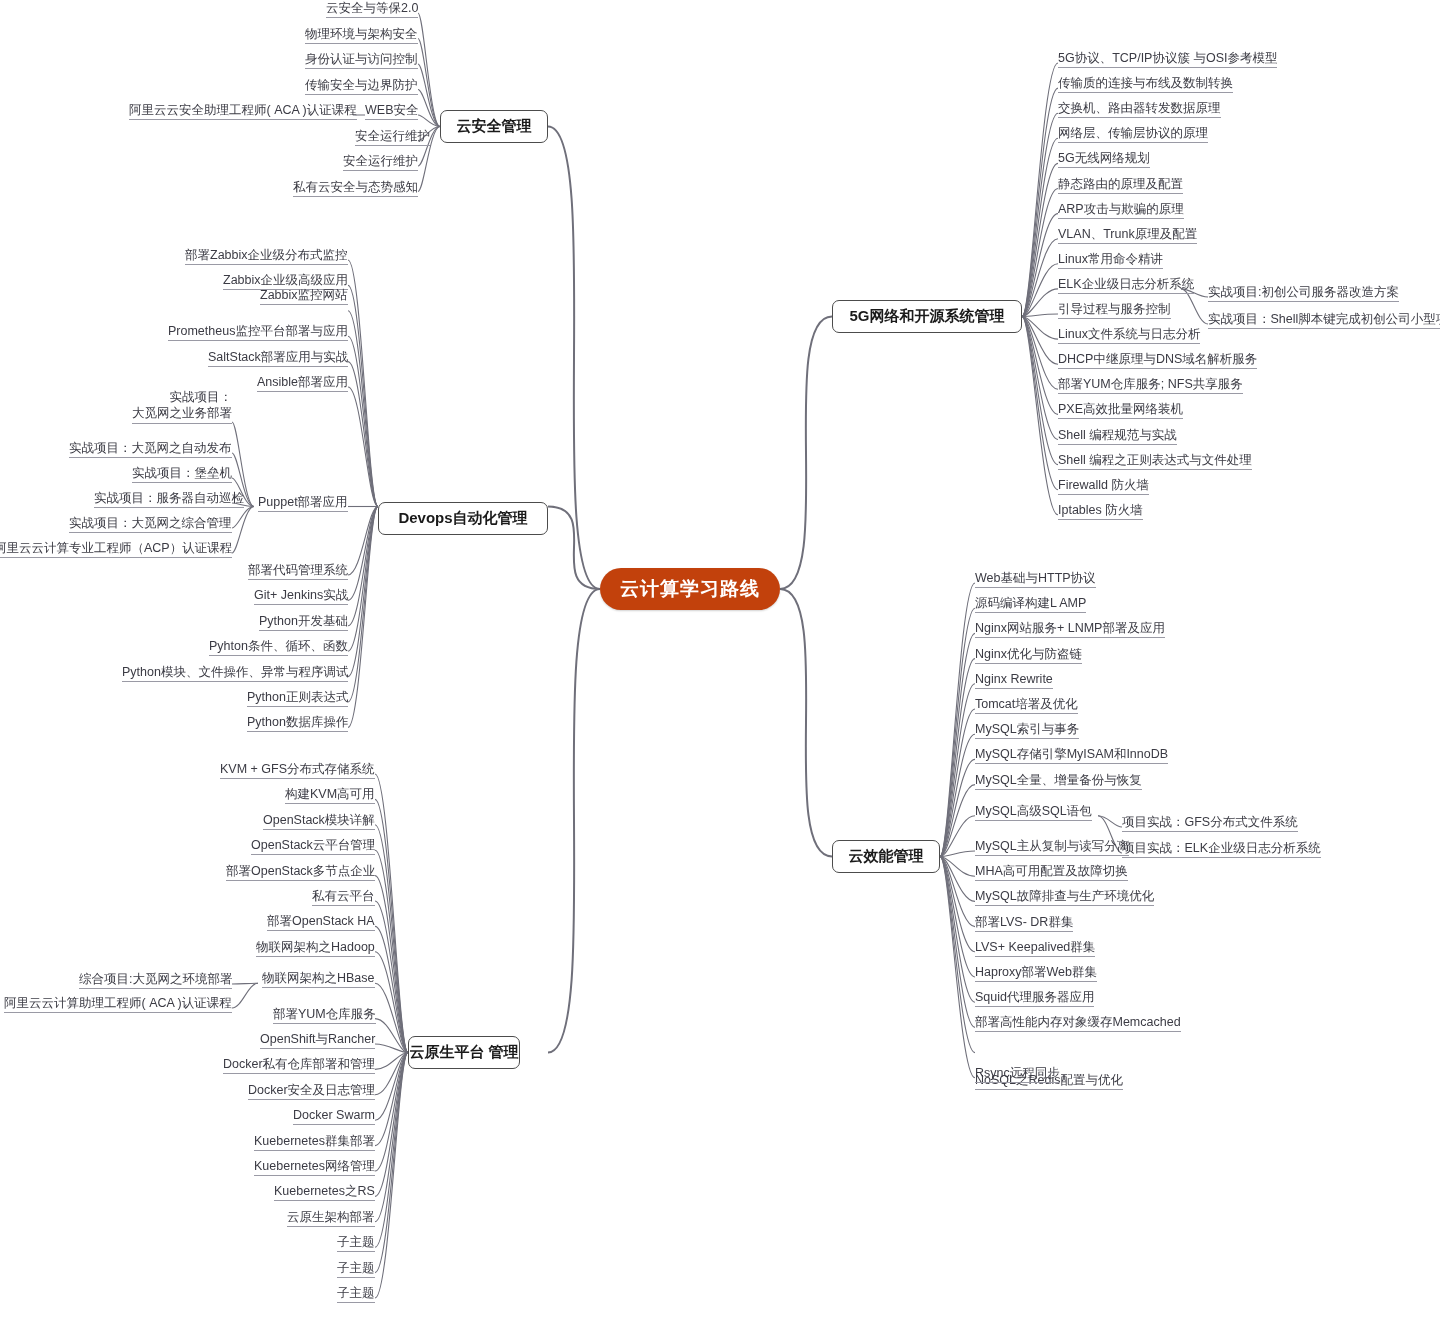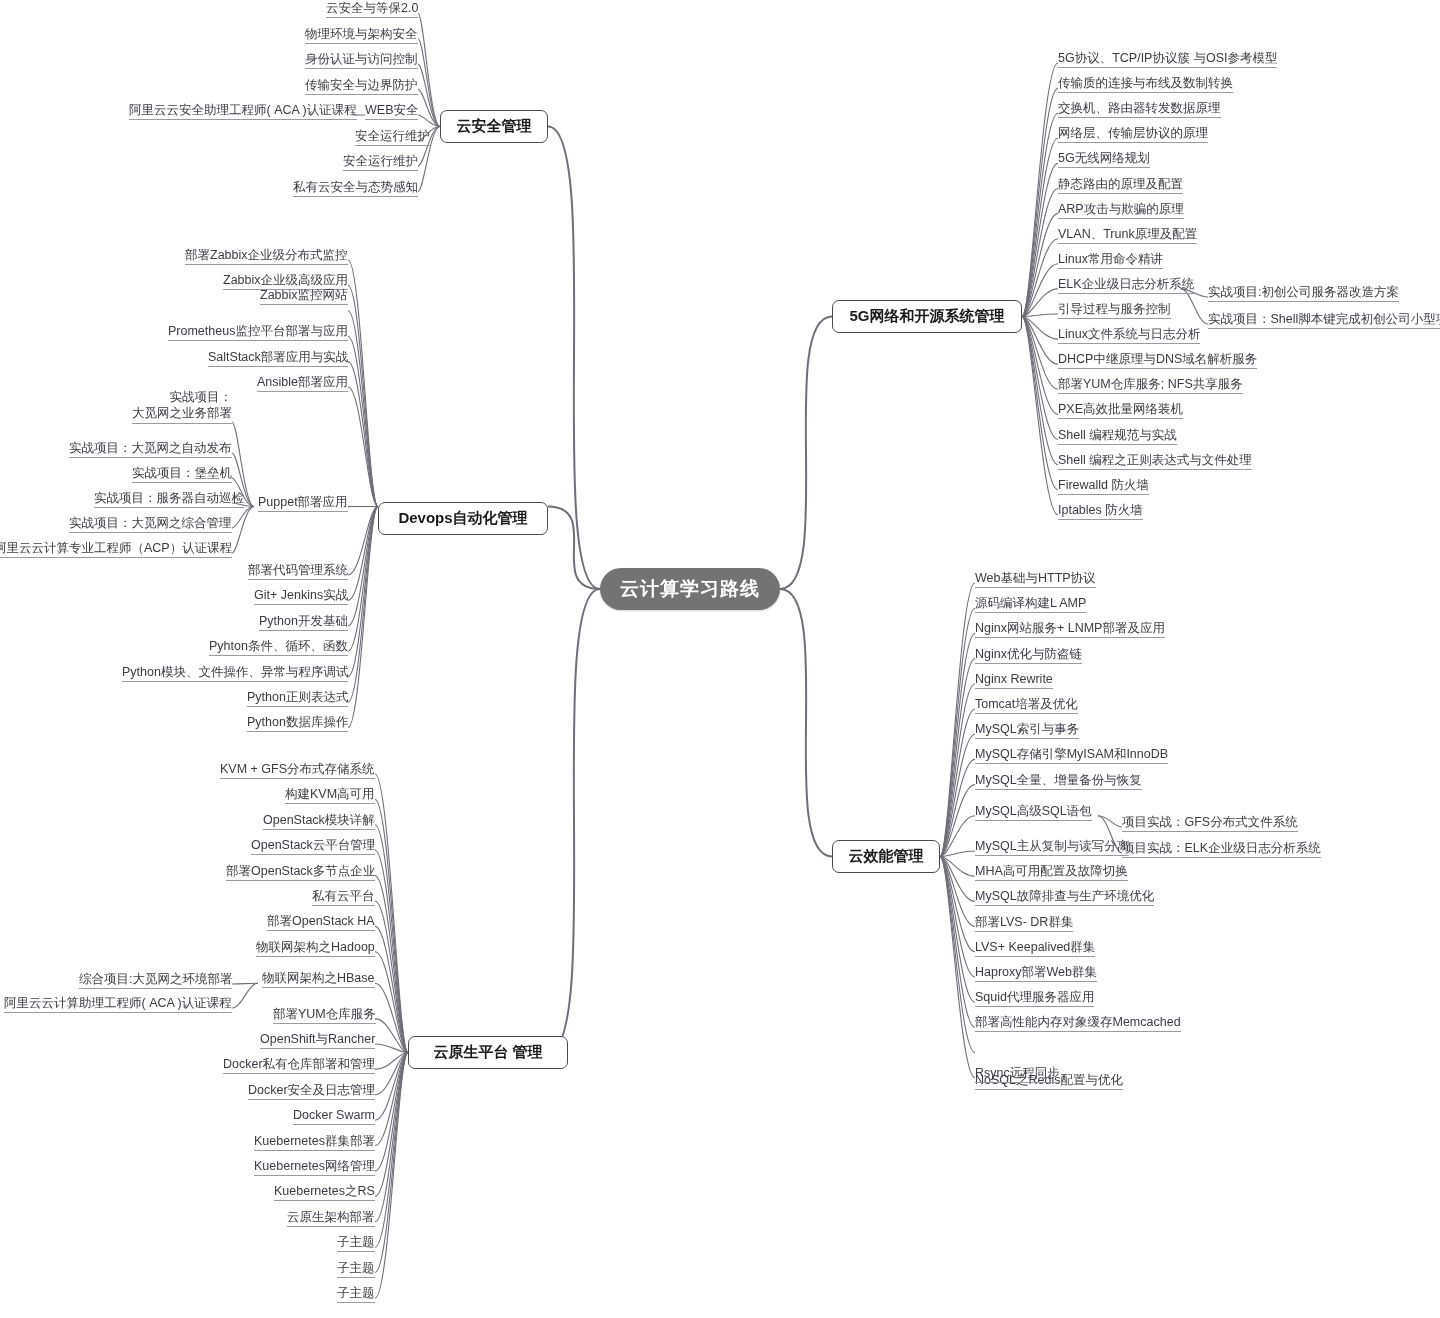--- a/index.html
+++ b/index.html
@@ -155,32 +155,32 @@
       <path d="M940,856.5 C950,856.5 959.25,951.8000000000006 975,951.8000000000006" fill="none" stroke="#6f6f7a" stroke-width="1.1"></path>
       <path d="M940,856.5 C950,856.5 959.25,977.0000000000007 975,977.0000000000007" fill="none" stroke="#6f6f7a" stroke-width="1.1"></path>
       <path d="M940,856.5 C950,856.5 959.25,1002.2000000000007 975,1002.2000000000007" fill="none" stroke="#6f6f7a" stroke-width="1.1"></path>
       <path d="M940,856.5 C950,856.5 959.25,1027.4000000000008 975,1027.4000000000008" fill="none" stroke="#6f6f7a" stroke-width="1.1"></path>
       <path d="M940,856.5 C950,856.5 959.25,1052.6000000000008 975,1052.6000000000008" fill="none" stroke="#6f6f7a" stroke-width="1.1"></path>
       <path d="M940,856.5 C950,856.5 959.25,1077.8000000000009 975,1077.8000000000009" fill="none" stroke="#6f6f7a" stroke-width="1.1"></path>
       <path d="M1098,815.8000000000004 C1108,815.8000000000004 1114,827 1122,827" fill="none" stroke="#6f6f7a" stroke-width="1.1"></path>
       <path d="M1098,815.8000000000004 C1108,815.8000000000004 1114,853 1122,853" fill="none" stroke="#6f6f7a" stroke-width="1.1"></path>
     </svg>
 
-  <div class="root-node" id="root-node" style="left: 600px; top: 568px; width: 180px; height: 42px; background: #737373;">
+  <div class="root-node" id="root-node" style="left: 600px; top: 568px; width: 180px; height: 42px; background: #c2410c;">
     <span>云计算学习路线</span>
   </div>
 
   <div id="nodes">
       <div class="branch-node" style="left: 440px; top: 110px; width: 108px; height: 33px;">
         <span>云安全管理</span>
       </div>
       <div class="branch-node" style="left: 378px; top: 490px; width: 170px; height: 33px; margin-top: 12px;">
         <span>Devops自动化管理</span>
       </div>
-      <div class="branch-node" style="left: 408px; top: 1036px; width: 160px; height: 33px;">
+      <div class="branch-node" style="left: 408px; top: 1036px; width: 112px; height: 33px;">
         <span>云原生平台 管理</span>
       </div>
       <div class="branch-node" style="left: 832px; top: 300px; width: 190px; height: 33px;">
         <span>5G网络和开源系统管理</span>
       </div>
       <div class="branch-node" style="left: 832px; top: 840px; width: 108px; height: 33px;">
         <span>云效能管理</span>
       </div>
       <div class="leaf l" style="left: 326px; top: 1px;"><span>云安全与等保2.0</span></div>
       <div class="leaf l" style="left: 305px; top: 26.5px;"><span>物理环境与架构安全</span></div>

